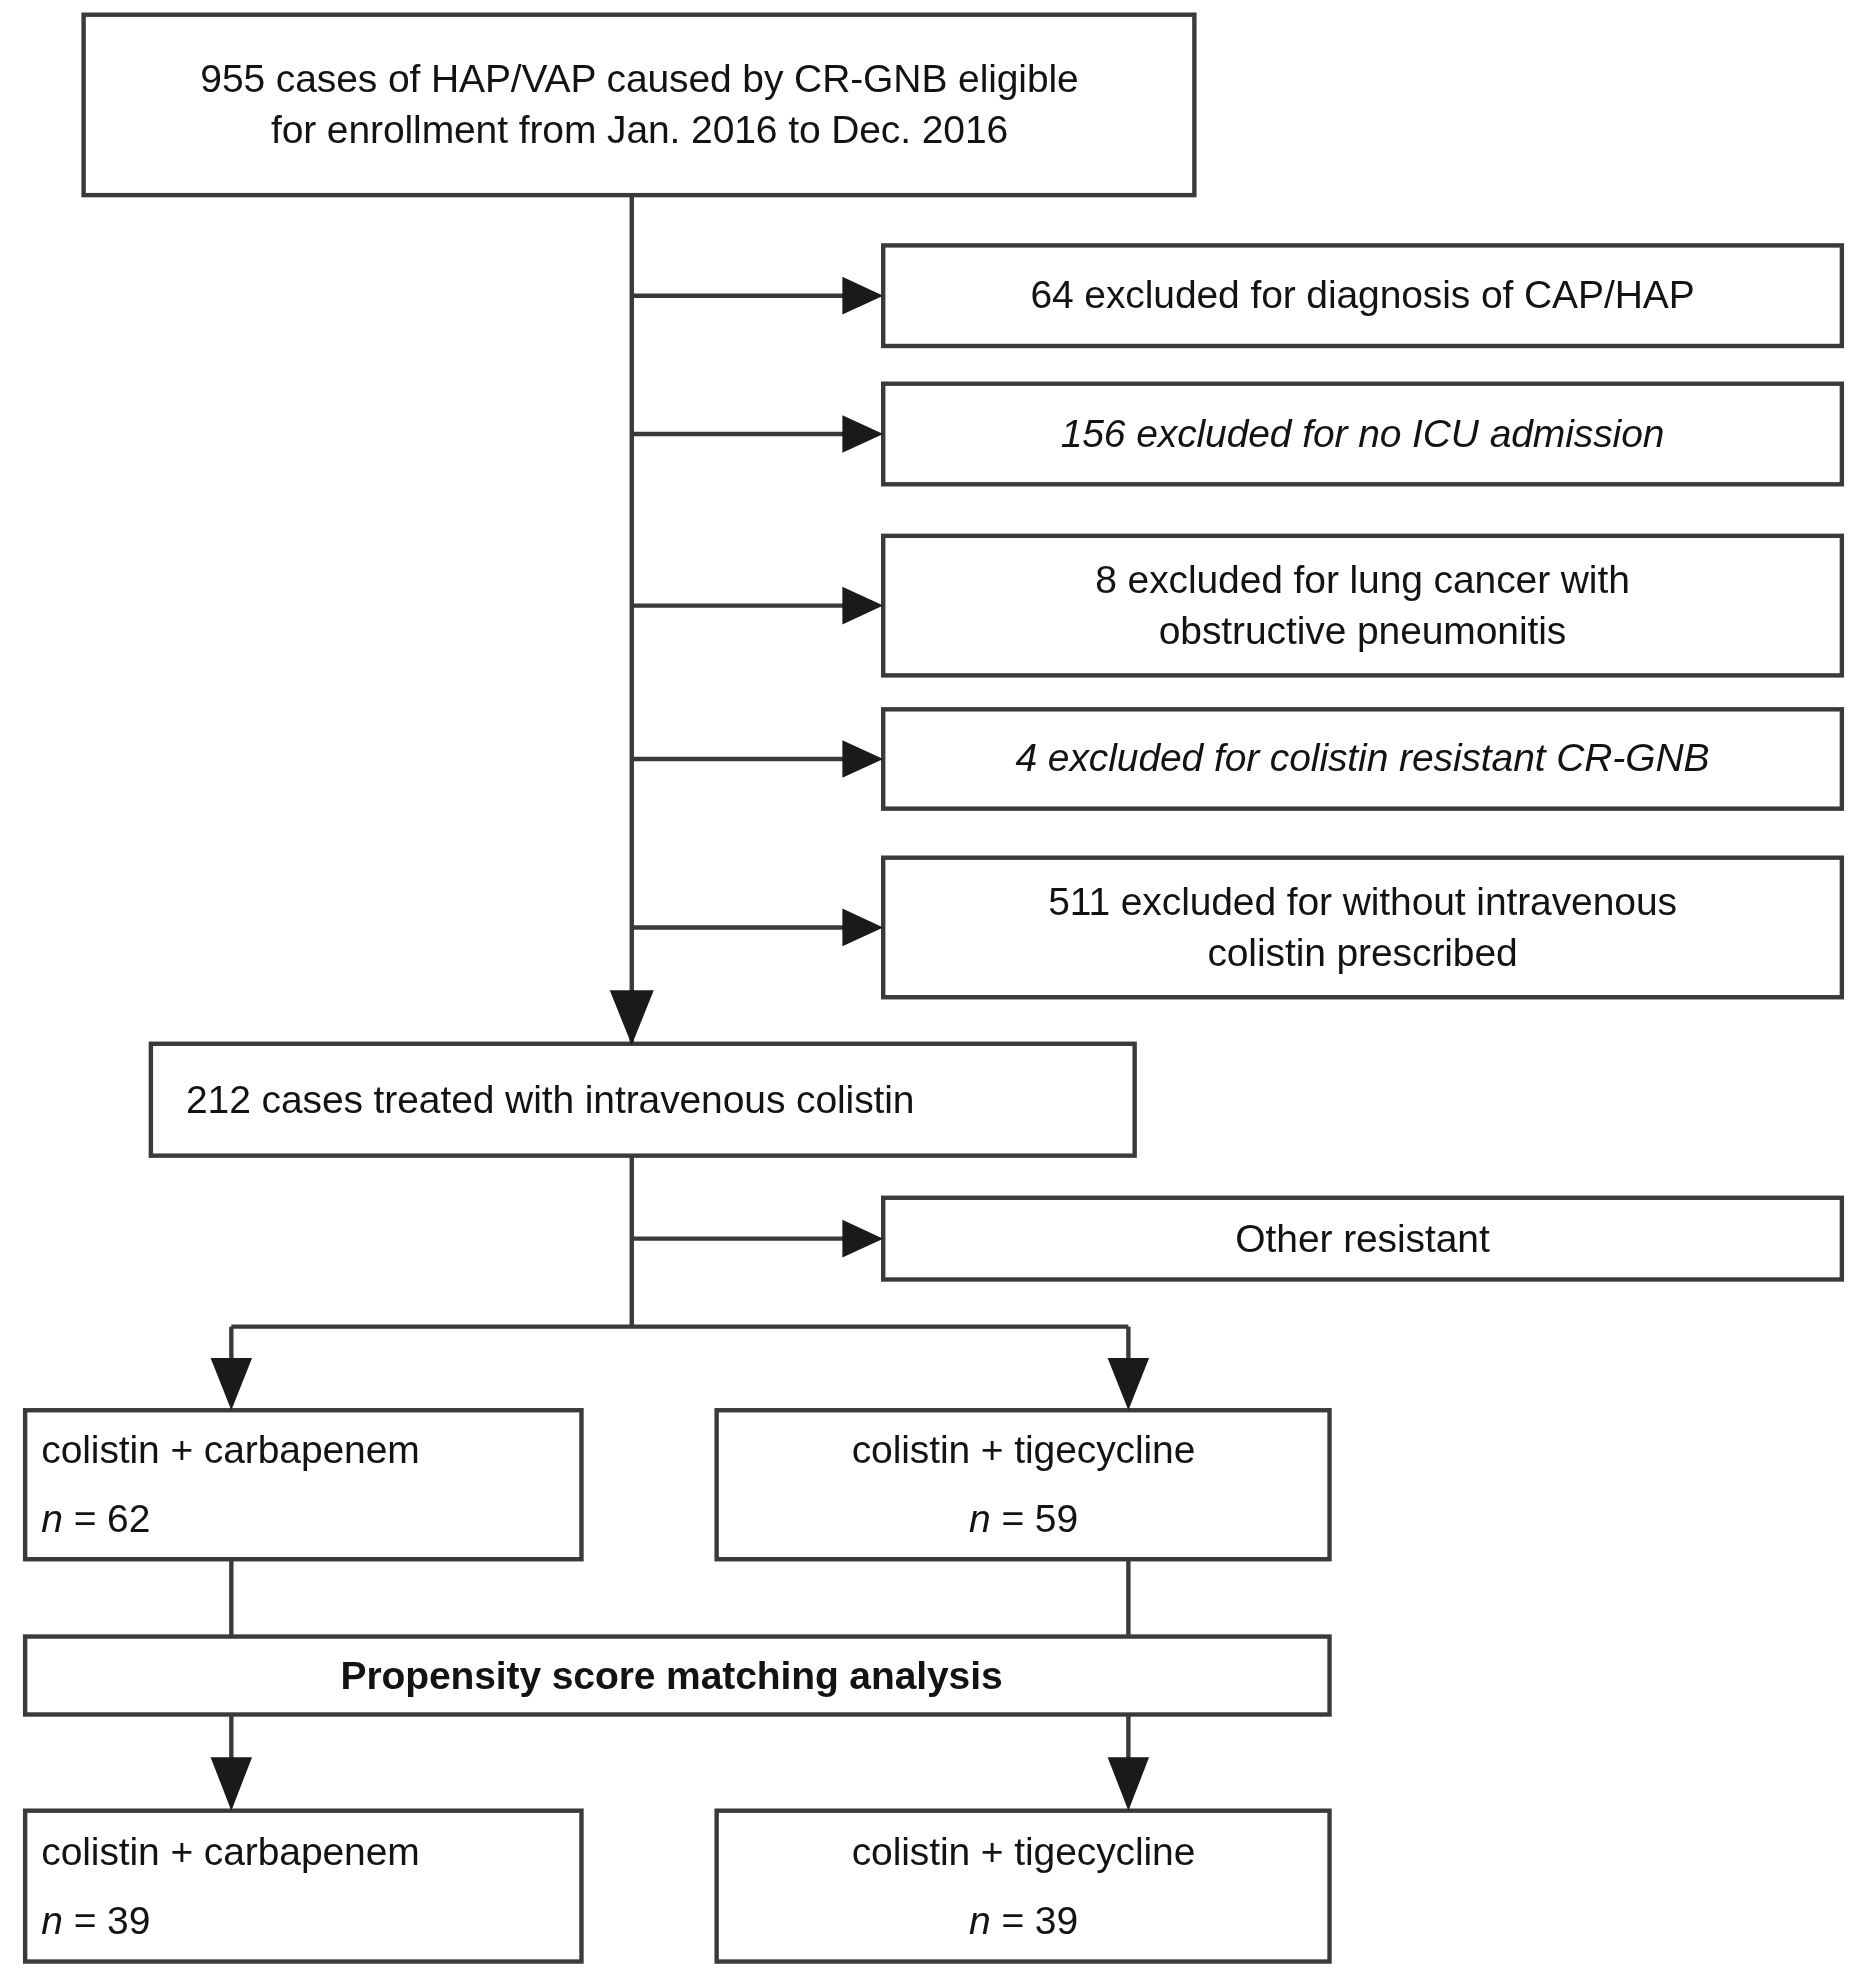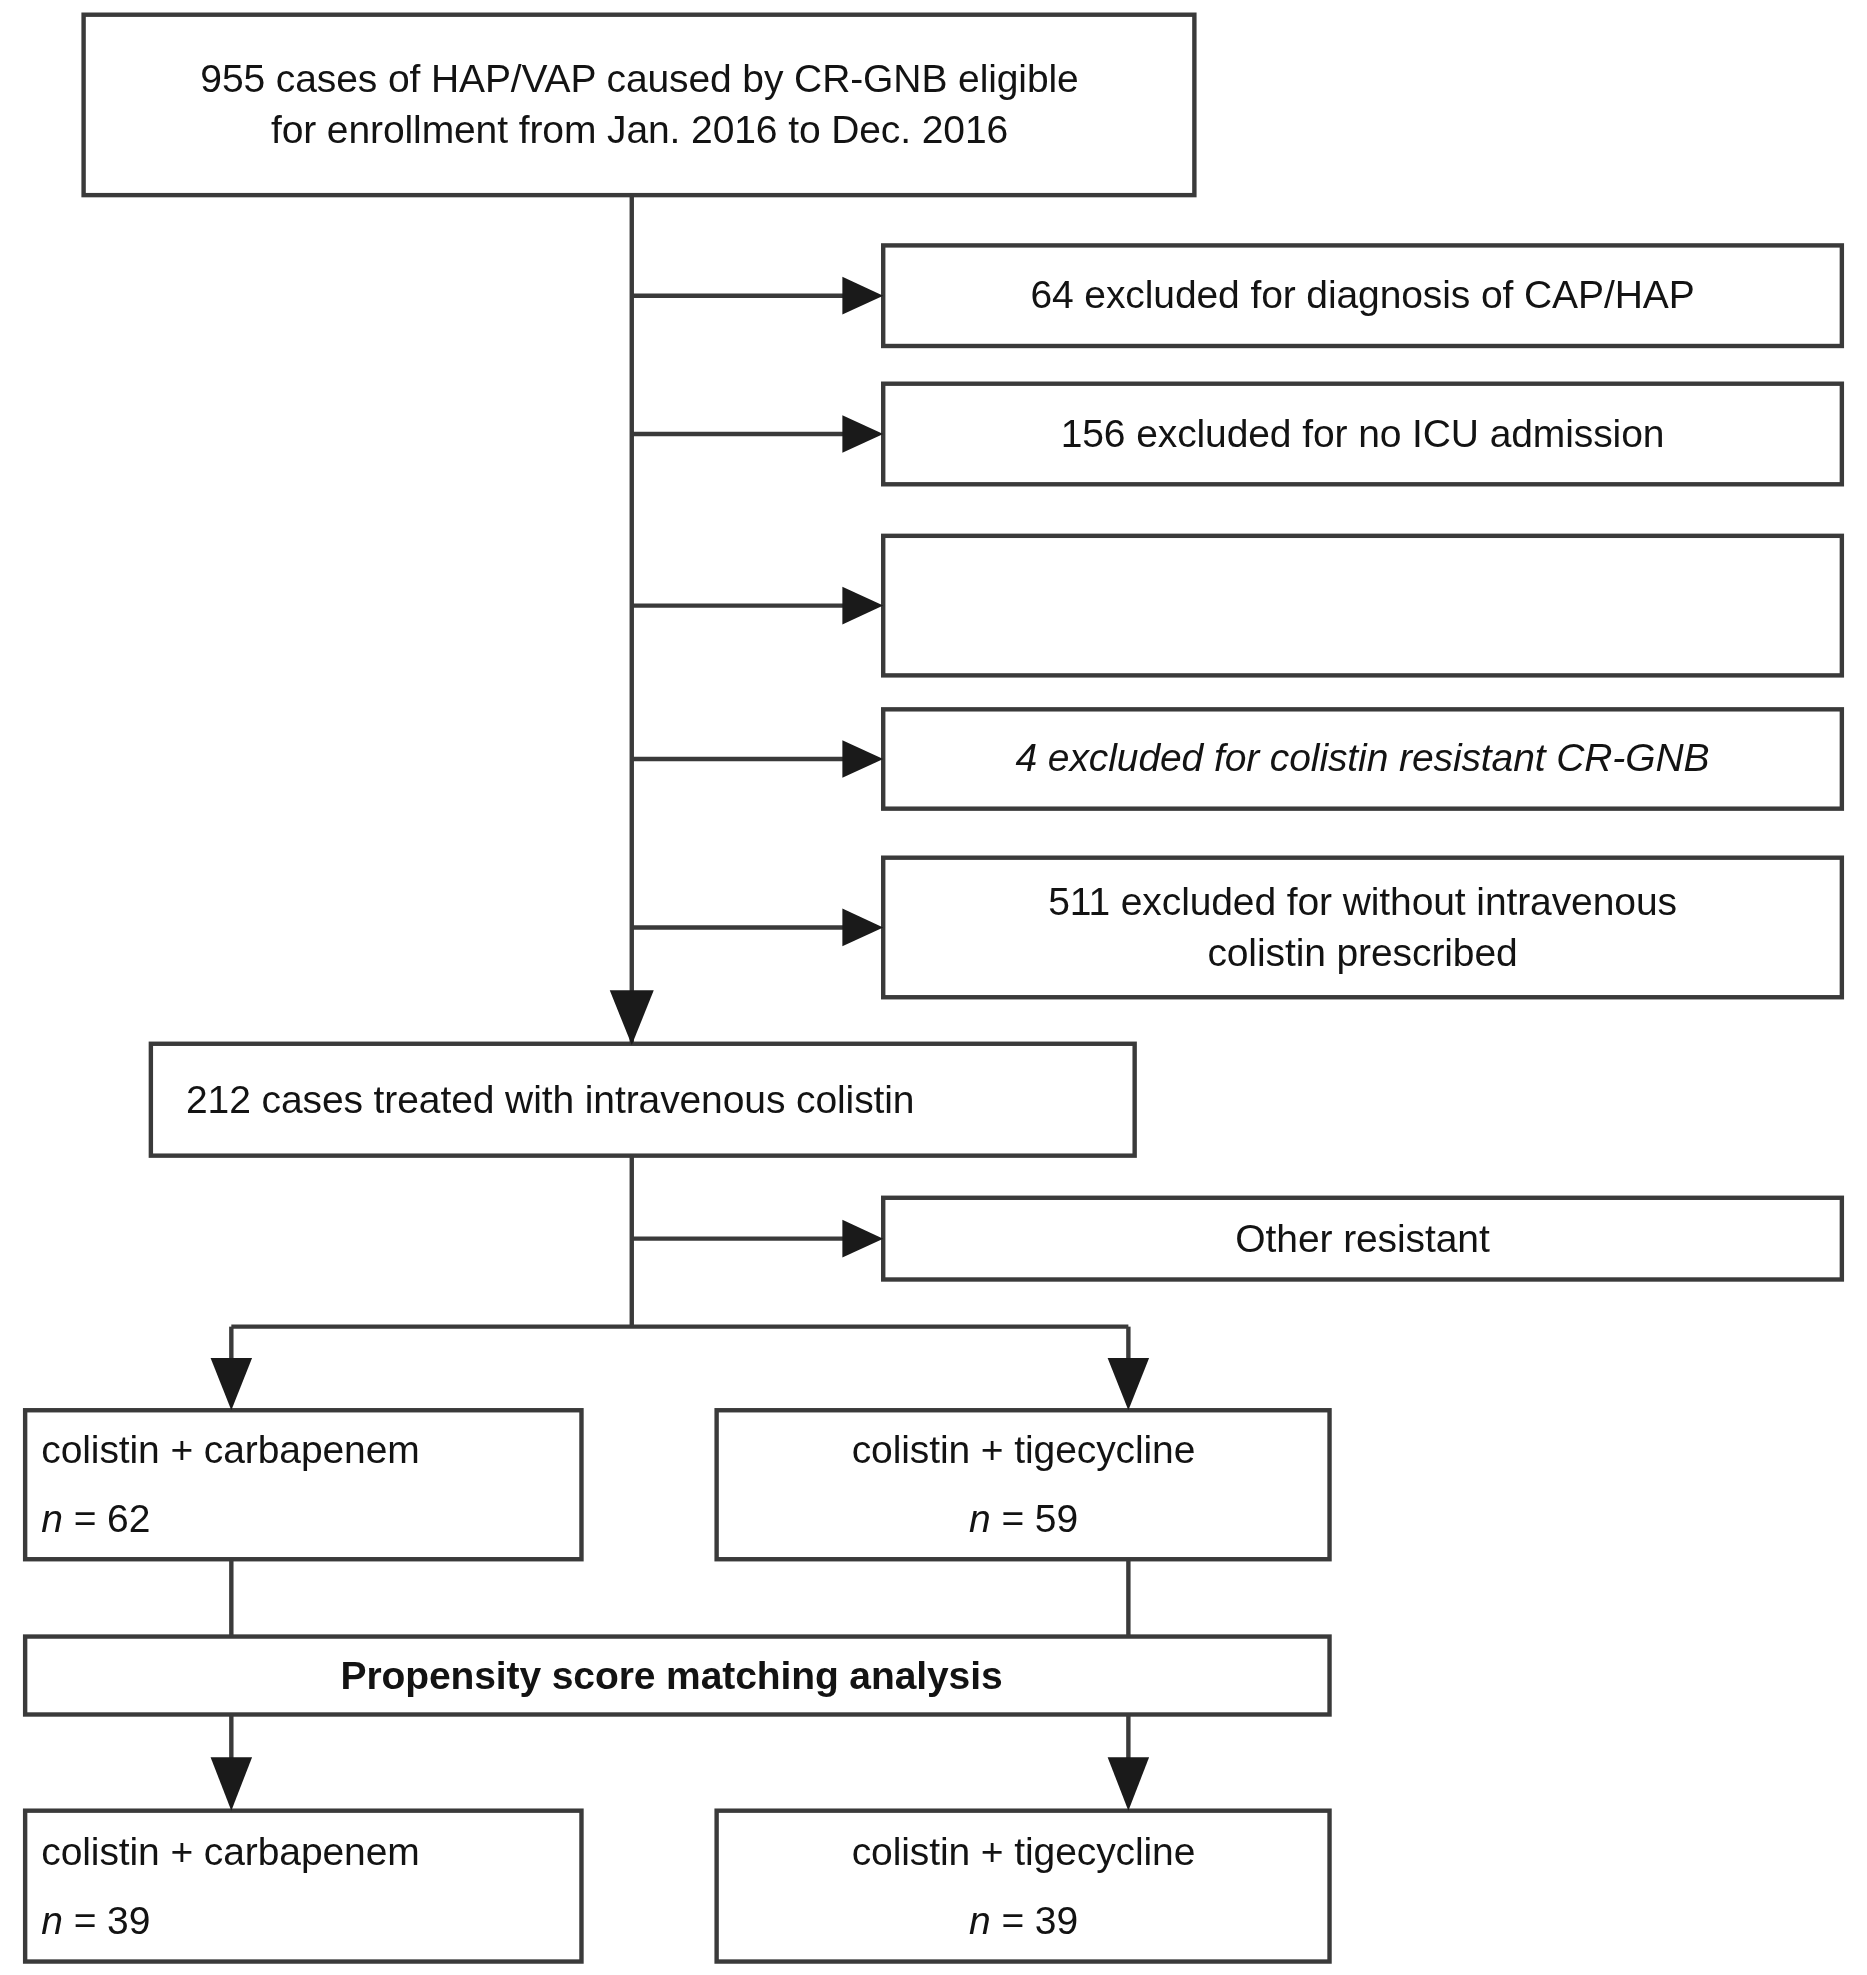--- a/index.html
+++ b/index.html
@@ -134,24 +134,28 @@
 
   <div class="node-text" style="left:84px; top:14.5px; width:1111px; height:180px;">
     <span class="line">955 cases of HAP/VAP caused by CR-GNB eligible</span>
     <span class="line">for enrollment from Jan. 2016 to Dec. 2016</span>
   </div>
 
   <div class="node-text" style="left:883px; top:245px; width:959px; height:101px;">
     <span class="line">64 excluded for diagnosis of CAP/HAP</span>
   </div>
 
-  <div class="node-text" style="left:883px; top:384px; width:959px; height:101px;">
+  <div class="node-text" style="left:883px; top:384px; width:959px; height:101px;font-style:italic;">
     <span class="line">156 excluded for no ICU admission</span>
   </div>
 
+  <div class="node-text" style="left:883px; top:536px; width:959px; height:140px;">
+    <span class="line">8 excluded for lung cancer with</span>
+    <span class="line">obstructive pneumonitis</span>
+  </div>
 
   <div class="node-text" style="left:883px; top:709px; width:959px; height:99px;font-style:italic;">
     <span class="line">4 excluded for colistin resistant CR-GNB</span>
   </div>
 
   <div class="node-text" style="left:883px; top:858px; width:959px; height:140px;">
     <span class="line">511 excluded for without intravenous</span>
     <span class="line">colistin prescribed</span>
   </div>
 

